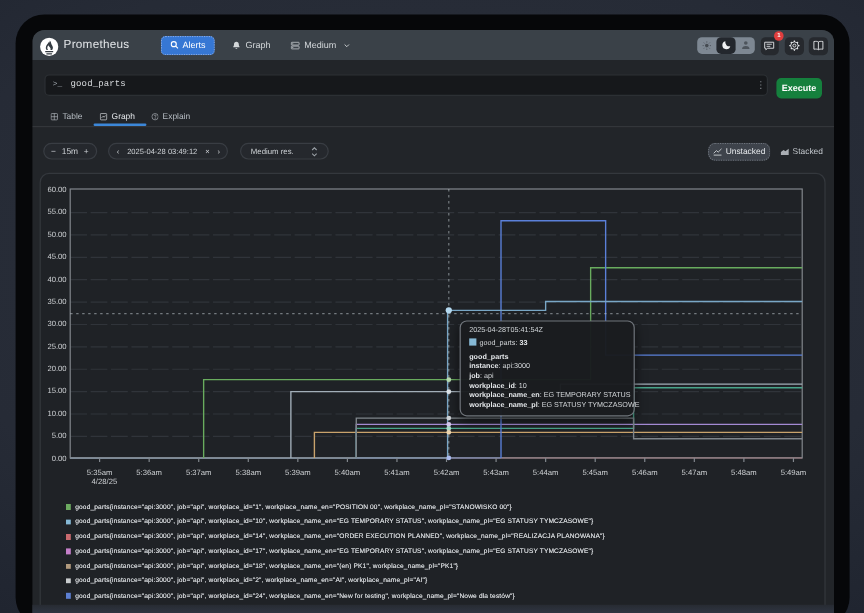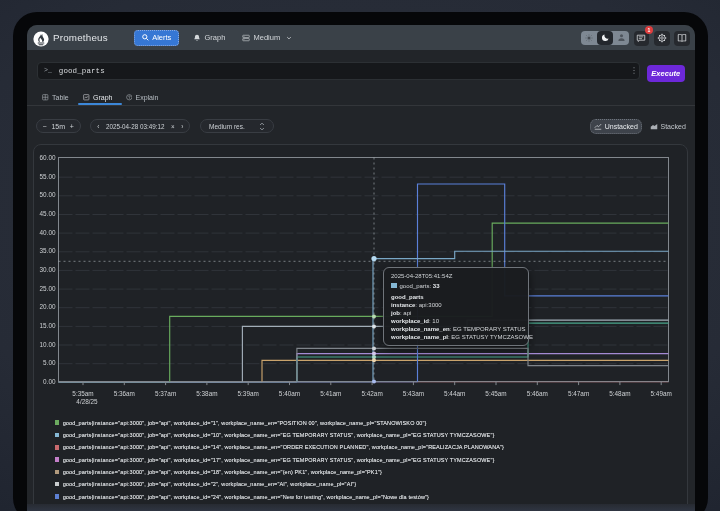--- a/index.html
+++ b/index.html
@@ -26,21 +26,21 @@
   .iconbtn { top:5.5px; width:15.5px; height:15.5px; background:#26292e; border-radius:4px; display:flex; align-items:center; justify-content:center; }
   #themeseg { left:554px; top:5.5px; width:48px; height:14.5px; background:#7e8893; border-radius:4px; display:flex; }
   .seg { width:16px; height:14.5px; display:flex; align-items:center; justify-content:center; }
   .seg.active { background:#23272d; border-radius:4px; }
   #badge { left:618px; top:0.5px; width:8px; height:8px; background:#e03e3e; border-radius:50%; color:#fff; font-size:5px; line-height:8px; text-align:center; font-weight:bold; }
   
   #input { left:10px; top:37px; width:603px; height:17.5px; background:#16181b; border:1px solid #2c3034; border-radius:4px; display:flex; align-items:center; }
   #input .prompt { margin-left:6px; font-family:"Liberation Mono", monospace; font-size:6.5px; color:#9aa1a8; }
   #input .qtext { margin-left:7px; font-family:"Liberation Mono", monospace; font-size:7.5px; color:#d8dbde; letter-spacing:.1px; }
   #kebab { left:601px; top:36.5px; width:12px; height:18px; color:#8f959b; font-size:8px; line-height:18px; text-align:center; letter-spacing:0; }
-  #exec { left:619.5px; top:39.5px; width:38.5px; height:17.5px; background:#6d28d9; border-radius:4px; color:#fff; font-size:7.5px; font-weight:bold; display:flex; align-items:center; justify-content:center;font-style:italic; }
+  #exec { left:619.5px; top:39.5px; width:38.5px; height:17.5px; background:#15803d; border-radius:4px; color:#fff; font-size:7.5px; font-weight:bold; display:flex; align-items:center; justify-content:center; }
   
   #tabline { left:0; top:79.5px; width:668px; height:1px; background:#33363a; }
   .tab { top:66px; height:13px; display:flex; align-items:center; gap:3.5px; font-size:7px; color:#b7bdc3; }
   #tab-table { left:15px; }
   #tab-graph { left:56px; color:#e4e7ea; }
   #tab-explain { left:98.5px; }
   #tabul { left:50.8px; top:78px; width:44.7px; height:2.2px; background:#3c87d8; border-radius:1px; }
   
   .ctl { top:94px; height:14px; background:#25282d; border:1px solid #393d43; border-radius:7px; display:flex; align-items:center; color:#ced2d6; font-size:7px; }
   #ctl1 { left:8.6px; width:45.3px; justify-content:space-between; padding:0 6px; }

